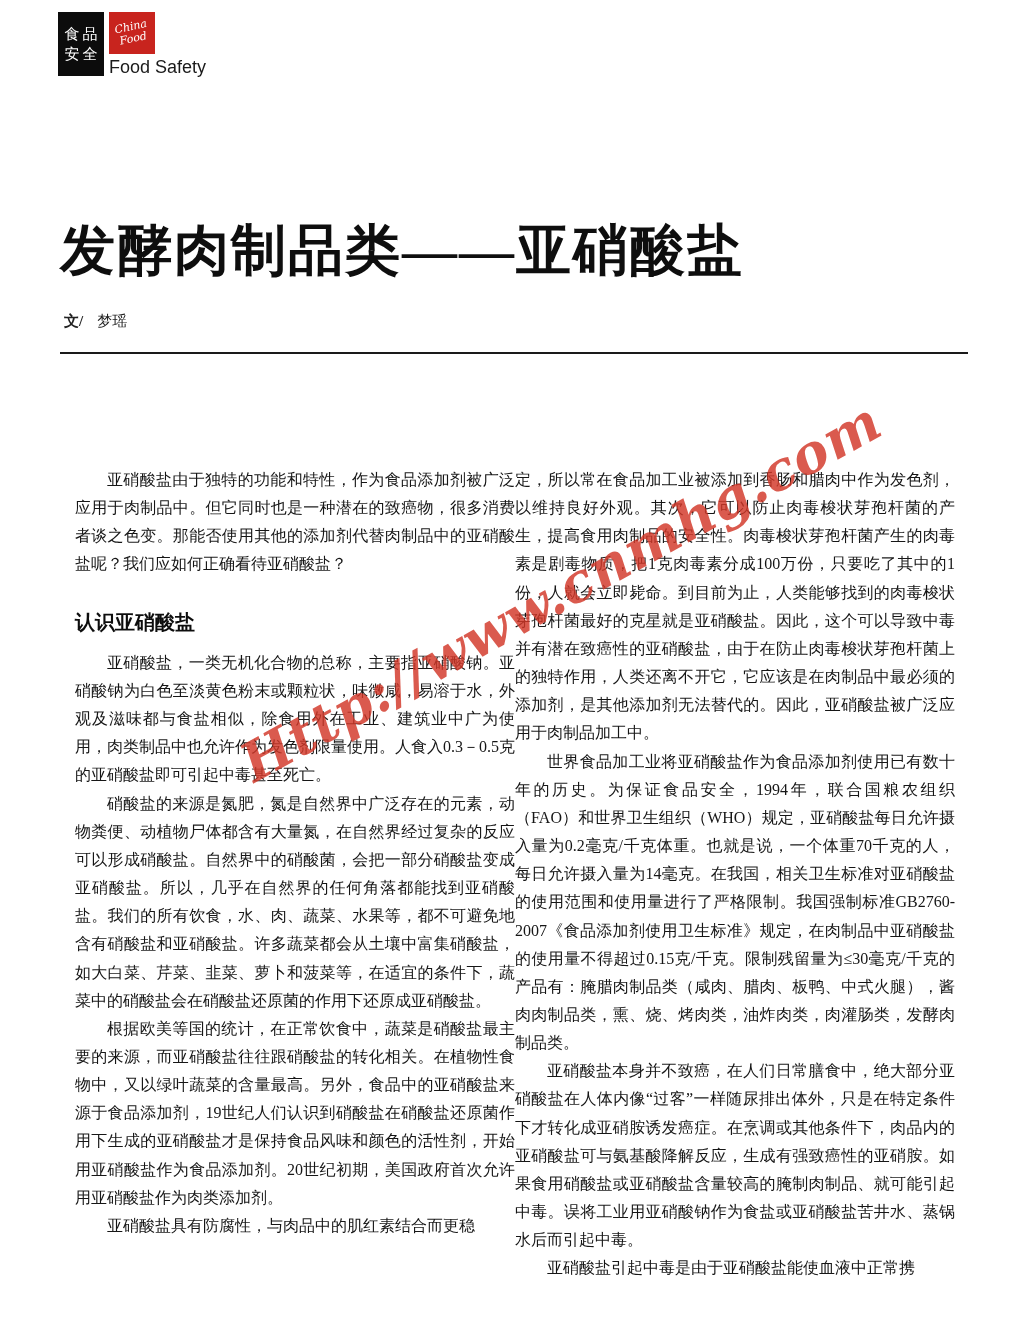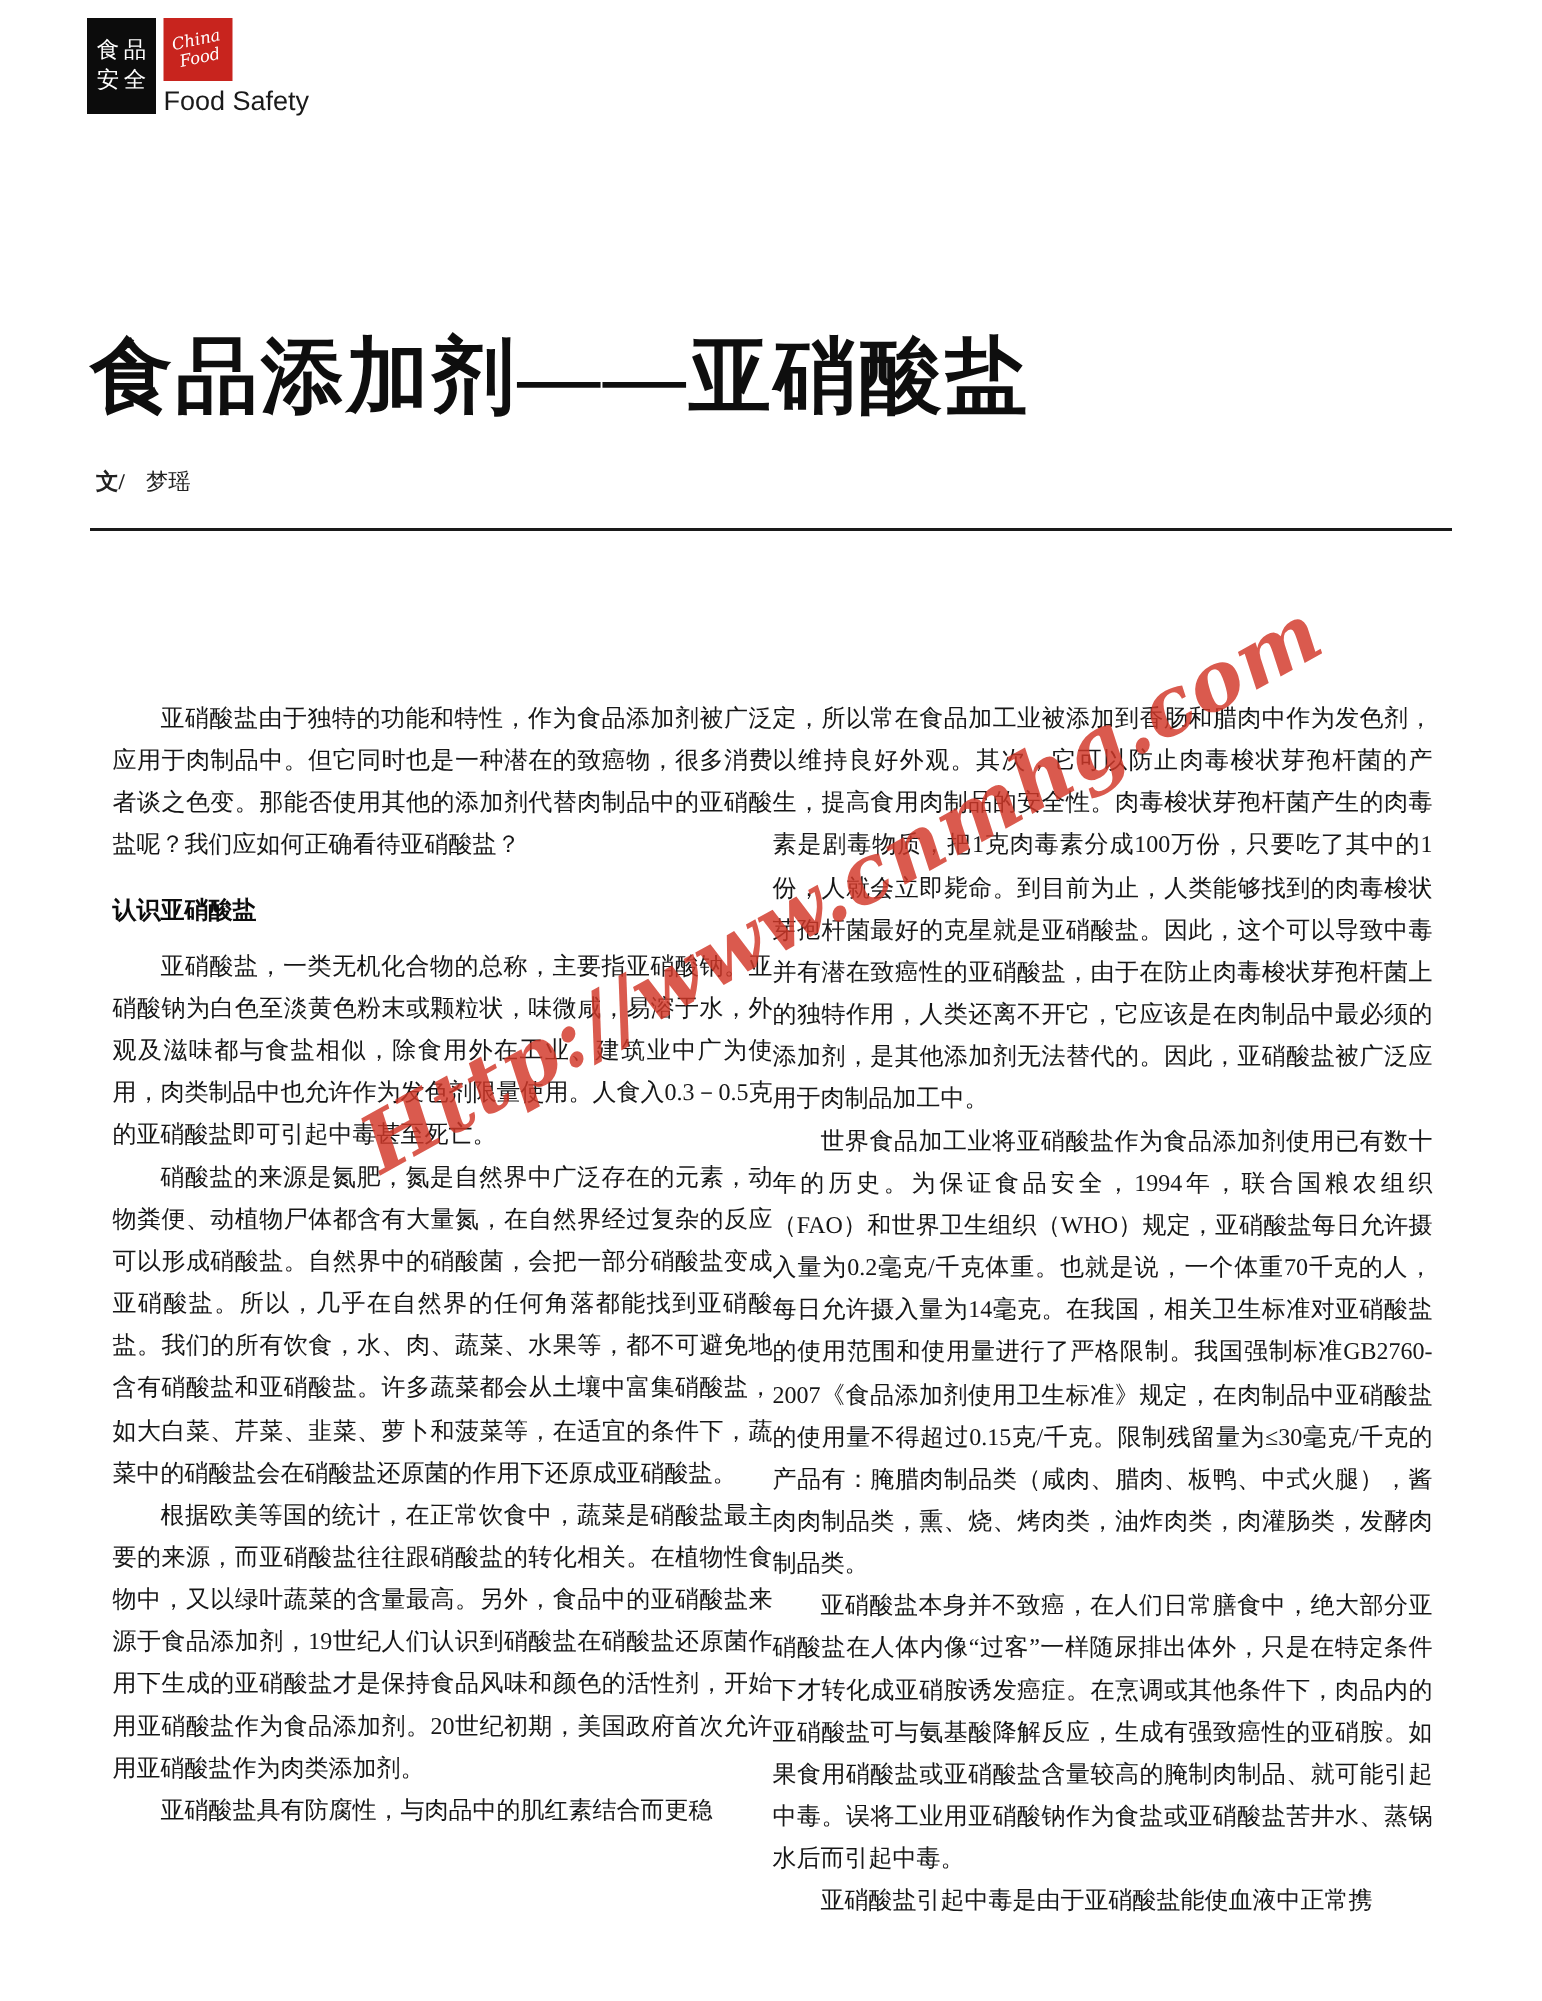--- a/index.html
+++ b/index.html
@@ -44,22 +44,22 @@
   
   .body-cols {
     position:absolute; top:466px; left:75px; width:908px;
     display:flex; 
   }
   .col { width:440px; font-size:16px; line-height:1.76; text-align:justify; color:#161616; }
   .para { text-indent:2em; }
   .para.cont { text-indent:0; }
   .colhead {
     font-family:Liberation Sans, sans-serif;
-    font-size:16px; font-weight:700; color:#0d0d0d;
-    margin:15px 0 9px; text-indent:0;
+    font-size:20px; font-weight:700; color:#0d0d0d;
+    margin:26px 0 9px; text-indent:0;
   }
   .col .para:first-child { margin-top:0; }
 
   
   .watermark {
     position:absolute; left:200px; top:560px; width:720px; text-align:center;
     transform:rotate(-29deg); z-index:5; pointer-events:none;
     font-family:"DejaVu Serif", serif; font-style:italic; font-weight:600;
     font-size:54px; letter-spacing:1px; color:#d23728; opacity:0.82;
   }
@@ -92,21 +92,21 @@
       <span>安全</span>
     </div>
     <div class="logo-right">
       <div class="logo-red">
         <span>China Food</span>
       </div>
       <div class="logo-sub">Food Safety</div>
     </div>
   </div>
 
-  <h1 class="title">食品添加剂——亚硝酸盐</h1>
+  <h1 class="title">发酵肉制品类——亚硝酸盐</h1>
   <div class="byline">
     <span class="pfx">文/</span><span>梦瑶</span>
   </div>
   <div class="divider"></div>
 
   <div class="body-cols">
     <div class="col">
       <p class="para">亚硝酸盐由于独特的功能和特性，作为食品添加剂被广泛应用于肉制品中。但它同时也是一种潜在的致癌物，很多消费者谈之色变。那能否使用其他的添加剂代替肉制品中的亚硝酸盐呢？我们应如何正确看待亚硝酸盐？</p>
       <h2 class="colhead">认识亚硝酸盐</h2>
       <p class="para">亚硝酸盐，一类无机化合物的总称，主要指亚硝酸钠。亚硝酸钠为白色至淡黄色粉末或颗粒状，味微咸，易溶于水，外观及滋味都与食盐相似，除食用外在工业、建筑业中广为使用，肉类制品中也允许作为发色剂限量使用。人食入0.3－0.5克的亚硝酸盐即可引起中毒甚至死亡。</p>

